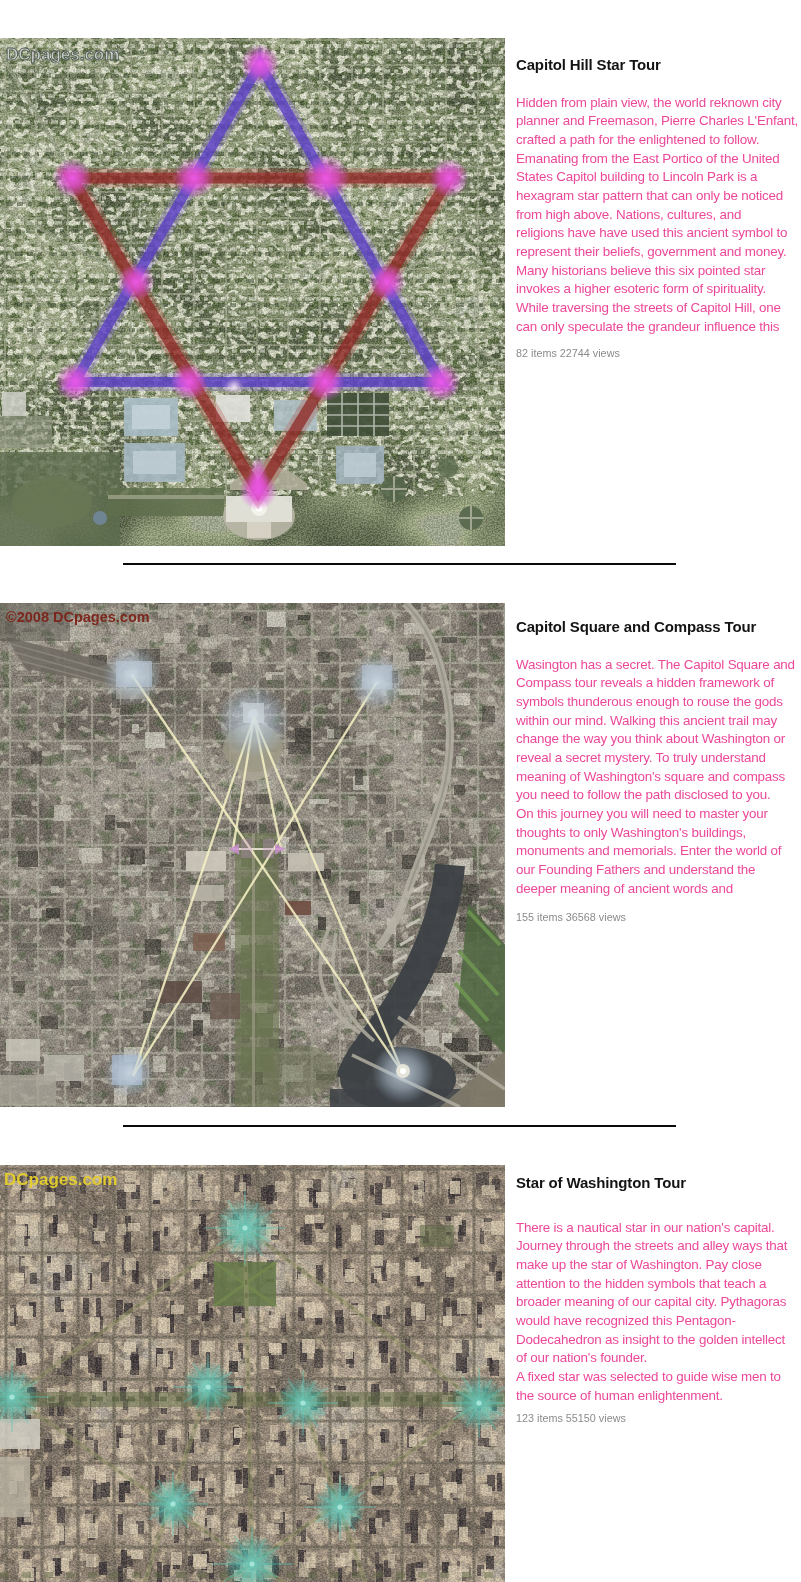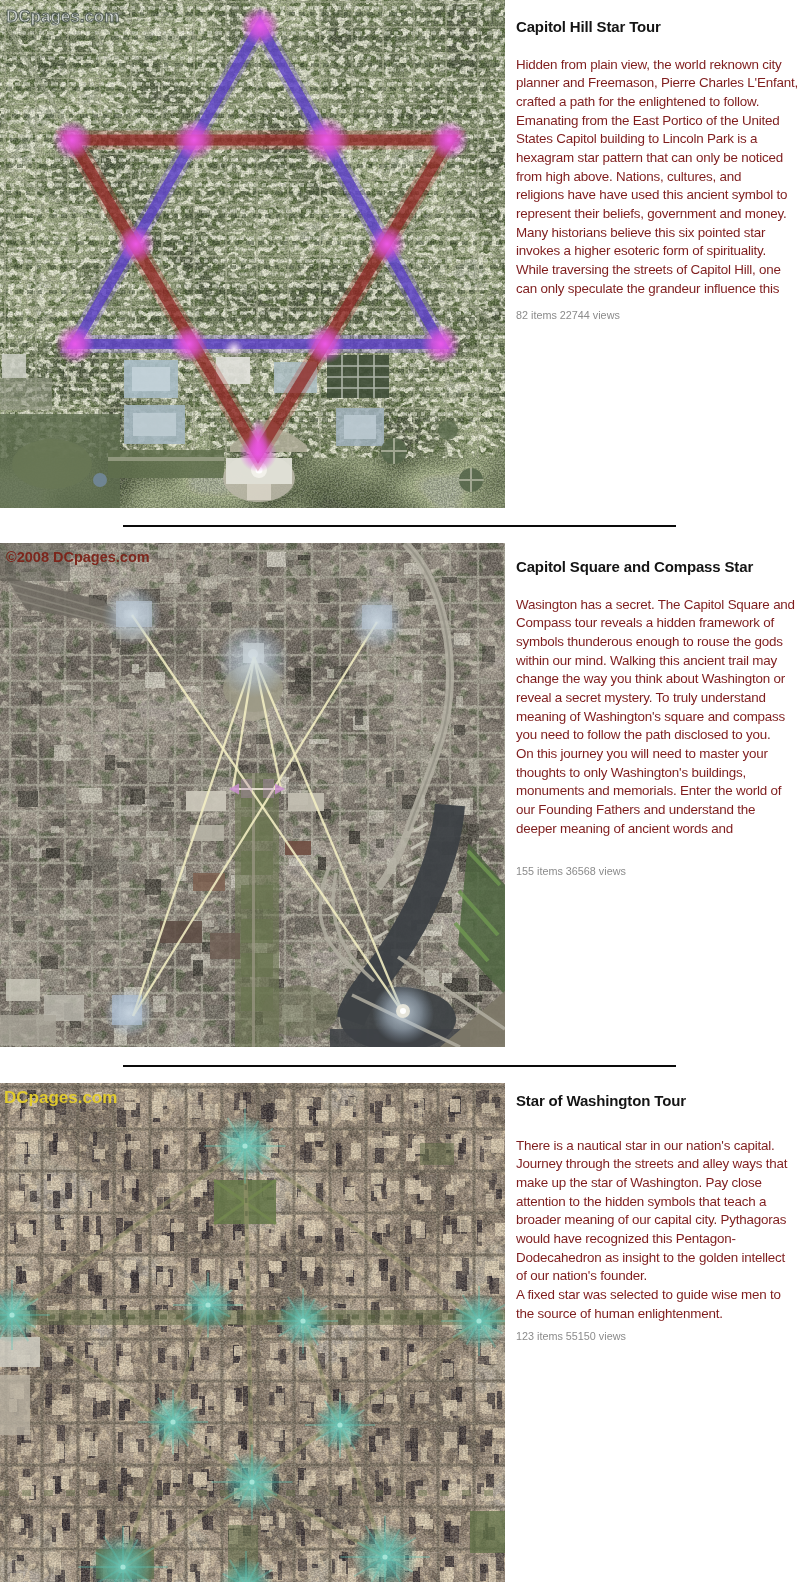--- a/index.html
+++ b/index.html
@@ -1,21 +1,21 @@
 <!DOCTYPE html>
 <html><head><meta charset="utf-8">
 <style>
 html,body{margin:0;padding:0;background:#ffffff;}
 body{font-family:"Liberation Sans",sans-serif;width:801px;}
-.row{position:relative;}
+.row{position:relative;margin-top:38px;}
 svg.map{display:block;}
 .txt{position:absolute;left:516px;top:0;width:285px;}
 h2{position:absolute;margin:0;font-size:15px;font-weight:bold;color:#141414;
    text-underline-offset:4px;text-decoration-thickness:1.5px;letter-spacing:-0.15px;white-space:nowrap;}
-.body{position:absolute;font-size:13.4px;line-height:18.67px;color:#7f1d1d;white-space:nowrap;letter-spacing:-0.2px;}
+.body{position:absolute;font-size:13.4px;line-height:18.67px;color:#ec4899;white-space:nowrap;letter-spacing:-0.2px;}
 .meta{position:absolute;font-size:10.8px;color:#8b8b8b;white-space:nowrap;}
 hr{border:none;border-top:2px solid #0a0a0a;margin:17px 0 16px 123px;width:553px;height:0;}
 hr.h2{margin-top:18px;}
 </style></head>
 <body>
 
 <div class="row">
 
 <svg class="map" width="505" height="508" viewBox="0 0 505 508">
 <defs>
@@ -543,25 +543,25 @@
         <path d="M285 246 l-10 -5.5 v11 Z" fill="#cb8fd0"></path>
         <rect x="241" y="236" width="11" height="19" fill="#c193c8" opacity="0.4"></rect>
         <rect x="263" y="236" width="11" height="19" fill="#c193c8" opacity="0.4"></rect>
       </g>
 
 <text x="6" y="19" font-family="Liberation Sans, sans-serif" font-size="14.5" font-weight="bold" fill="#7c2218" opacity="0.95">©2008 DCpages.com</text>
 </svg>
 
 <div class="txt">
 
-<h2 style="top:14.5px">Capitol Square and Compass Star</h2>
+<h2 style="top:14.5px">Capitol Square and Compass Tour</h2>
 
 <div class="body" style="top:52.5px">Wasington has a secret. The Capitol Square and<br>Compass tour reveals a hidden framework of<br>symbols thunderous enough to rouse the gods<br>within our mind. Walking this ancient trail may<br>change the way you think about Washington or<br>reveal a secret mystery. To truly understand<br>meaning of Washington's square and compass<br>you need to follow the path disclosed to you.<br>On this journey you will need to master your<br>thoughts to only Washington's buildings,<br>monuments and memorials. Enter the world of<br>our Founding Fathers and understand the<br>deeper meaning of ancient words and</div>
 
-<div class="meta" style="top:322px">155 items 36568 views</div>
+<div class="meta" style="top:308px">155 items 36568 views</div>
 </div>
 </div>
 
 <hr class="h2">
 
 <div class="row">
 
 <svg class="map" width="505" height="504" viewBox="0 0 505 504">
 <defs>
 <filter id="m3tone" x="0" y="0" width="100%" height="100%" color-interpolation-filters="sRGB">

